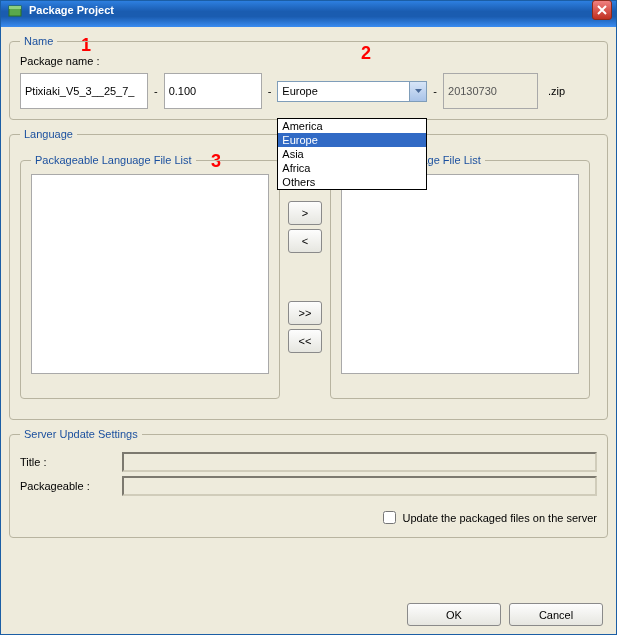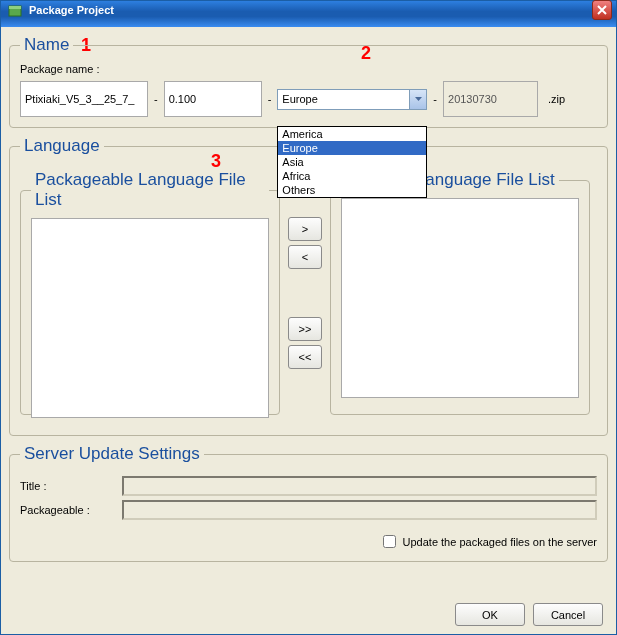--- a/index.html
+++ b/index.html
@@ -16,21 +16,21 @@
     width: 20px; height: 20px; background: linear-gradient(to bottom,#f08080,#c03020);
     border: 1px solid #8c2a1c; border-radius: 3px; display:flex;align-items:center;justify-content:center;
     color:#fff; font-weight:bold; cursor:pointer;
   }
   .content { padding: 4px 8px 8px 8px; }
   fieldset {
     border: 1px solid #b8b4a0; border-radius: 4px;
     margin: 4px 0 8px 0; padding: 8px 10px 10px 10px;
     position: relative;
   }
-  legend { color: #1a4f9e; padding: 0 4px; font-size: 17px; }
+  legend { color: #1a4f9e; padding: 0 4px; font-size: 11px; }
   .row { display: flex; align-items: center; gap: 4px; }
   label.static { color: #000; }
   input.tf {
     height: 36px; border: 1px solid #a9a9a9; background: #fff; padding: 2px 4px;
   }
   input.tf[readonly] { background: #eeebdc; color:#555; }
   .sep { padding: 0 2px; }
   .select-wrap { position: relative; margin-top:6px;}
   .select-visible {
     width: 150px; height: 21px; border: 1px solid #7f9db9; background: #fff;
@@ -58,21 +58,21 @@
   }
   .server-row { display:flex; align-items:center; margin: 4px 0; gap: 22px;}
   .server-row label { width: 80px; }
   .server-row input.ro {
     flex:1; height: 20px; border:2px inset #d0ccba; background:#eeebdc;
   }
   .checkbox-row { display:flex; align-items:center; justify-content:flex-end; margin-top:12px; gap:4px;}
   .checkbox-row input { width:13px;height:13px; }
   .bottom-bar { position:absolute; bottom:8px; right:13px; display:flex; gap:8px; }
   button.main {
-    width: 70px; height: 23px; border: 1px solid #8a8a8a; border-radius:3px;
+    width: 94px; height: 23px; border: 1px solid #8a8a8a; border-radius:3px;
     background: linear-gradient(to bottom,#fdfdfd,#e6e6e0); cursor:pointer;
   }
   
   .annot { position:absolute; color:#ff0000; font-size:18px; font-weight:bold; pointer-events:none; font-family: Arial; }
   .annot1 { left: 80px; top: 34px; }
   .annot2 { left: 360px; top: 42px; }
   .annot3 { left: 210px; top: 150px; }
 </style>
 </head>
 <body>

